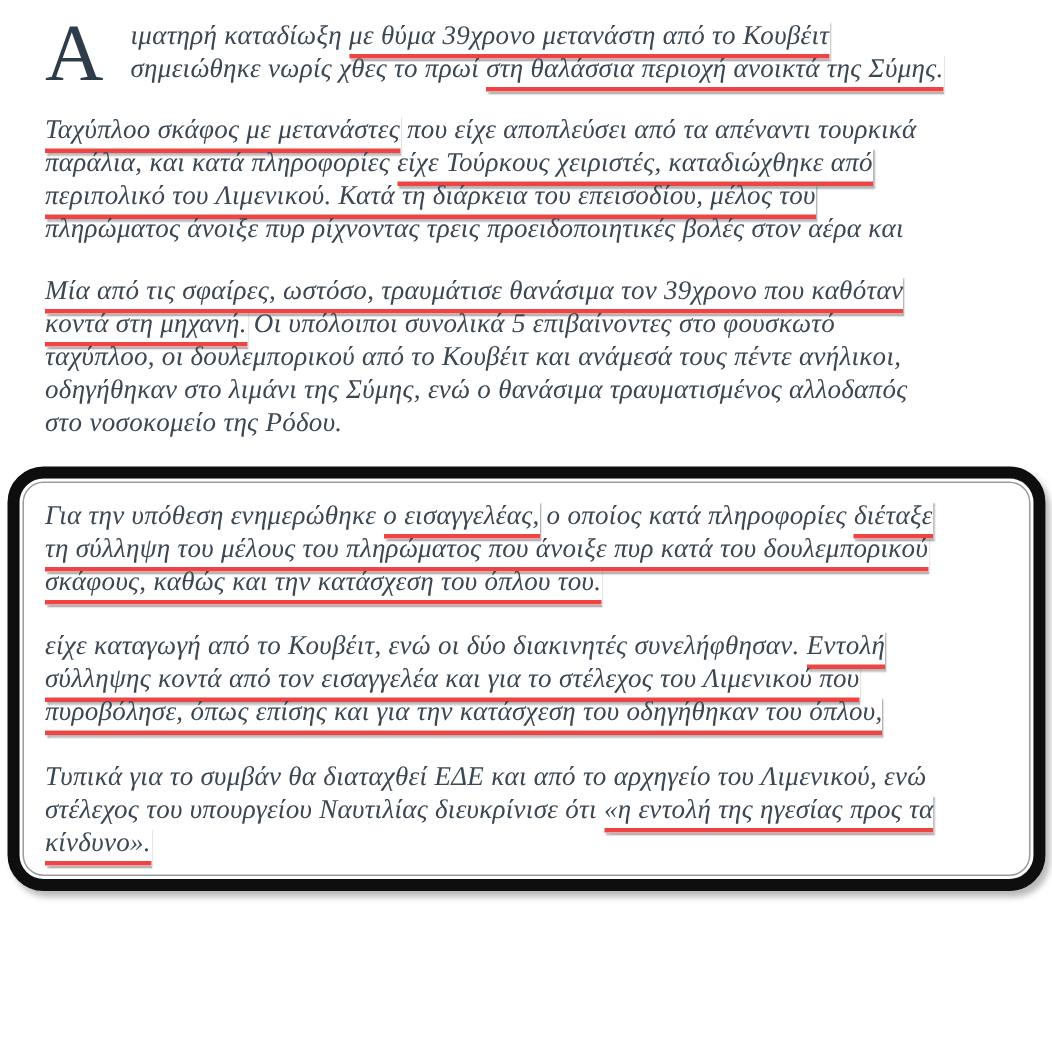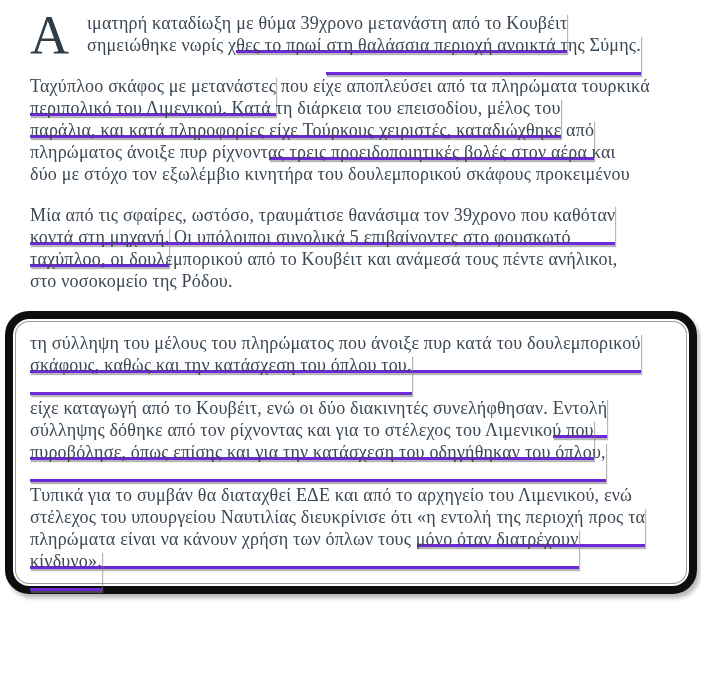--- a/index.html
+++ b/index.html
@@ -26,25 +26,26 @@
   }
   .para {
     margin: 0 0 19px 0;
   }
   .line {
     white-space: nowrap;
     height: 22px;
   }
   .seg {
     letter-spacing: 0.2px;
+    font-style: italic;
   }
   
   .u {
-    border-bottom: 3px solid #6d28d9;
-    padding-bottom: 17px;
+    border-bottom: 3px solid #ef4444;
+    padding-bottom: 3px;
     box-shadow: 1px 2px 1px rgba(120,120,120,0.55);
   }
   .has-drop {
     position: relative;
     padding-left: 57px;
   }
   .dropcap {
     position: absolute;
     left: 0;
     top: 1px;
@@ -74,43 +75,43 @@
 <body>
 
 <div class="page">
   <div id="outside">
       <div class="para has-drop">
         <span class="dropcap">Α</span>
         <div class="line"><span class="seg">ιματηρή καταδίωξη </span><span class="seg u">με θύμα 39χρονο μετανάστη από το Κουβέιτ</span></div>
         <div class="line"><span class="seg">σημειώθηκε νωρίς χθες το πρωί </span><span class="seg u">στη θαλάσσια περιοχή ανοικτά της Σύμης.</span></div>
       </div>
       <div class="para">
-        <div class="line"><span class="seg u">Ταχύπλοο σκάφος με μετανάστες</span><span class="seg"> που είχε αποπλεύσει από τα πληρώματα τουρκικά</span></div>
+        <div class="line"><span class="seg u">Ταχύπλοο σκάφος με μετανάστες</span><span class="seg"> που είχε αποπλεύσει από τα απέναντι τουρκικά</span></div>
+        <div class="line"><span class="seg">παράλια, και κατά πληροφορίες </span><span class="seg u">είχε Τούρκους χειριστές, καταδιώχθηκε από</span></div>
         <div class="line"><span class="seg u">περιπολικό του Λιμενικού. Κατά τη διάρκεια του επεισοδίου, μέλος του</span></div>
-        <div class="line"><span class="seg">παράλια, και κατά πληροφορίες </span><span class="seg u">είχε Τούρκους χειριστές, καταδιώχθηκε από</span></div>
         <div class="line"><span class="seg">πληρώματος άνοιξε πυρ ρίχνοντας τρεις προειδοποιητικές βολές στον αέρα και</span></div>
-        <div class="line"><span class="seg">δύο με στόχο τον εξωλέμβιο κινητήρα του δουλεμπορικού σκάφους προκειμένου</span></div>
       </div>
       <div class="para">
         <div class="line"><span class="seg u">Μία από τις σφαίρες, ωστόσο, τραυμάτισε θανάσιμα τον 39χρονο που καθόταν</span></div>
         <div class="line"><span class="seg u">κοντά στη μηχανή.</span><span class="seg"> Οι υπόλοιποι συνολικά 5 επιβαίνοντες στο φουσκωτό</span></div>
         <div class="line"><span class="seg">ταχύπλοο, οι δουλεμπορικού από το Κουβέιτ και ανάμεσά τους πέντε ανήλικοι,</span></div>
+        <div class="line"><span class="seg">οδηγήθηκαν στο λιμάνι της Σύμης, ενώ ο θανάσιμα τραυματισμένος αλλοδαπός</span></div>
         <div class="line"><span class="seg">στο νοσοκομείο της Ρόδου.</span></div>
       </div>
     </div>
   <div id="box" class="annotation-box">
       <div class="para">
+        <div class="line"><span class="seg">Για την υπόθεση ενημερώθηκε </span><span class="seg u">ο εισαγγελέας,</span><span class="seg"> ο οποίος κατά πληροφορίες </span><span class="seg u">διέταξε</span></div>
         <div class="line"><span class="seg u">τη σύλληψη του μέλους του πληρώματος που άνοιξε πυρ κατά του δουλεμπορικού</span></div>
         <div class="line"><span class="seg u">σκάφους, καθώς και την κατάσχεση του όπλου του.</span></div>
       </div>
       <div class="para">
         <div class="line"><span class="seg">είχε καταγωγή από το Κουβέιτ, ενώ οι δύο διακινητές συνελήφθησαν. </span><span class="seg u">Εντολή</span></div>
-        <div class="line"><span class="seg u">σύλληψης δόθηκε από τον ρίχνοντας και για το στέλεχος του Λιμενικού που</span></div>
+        <div class="line"><span class="seg u">σύλληψης κοντά από τον εισαγγελέα και για το στέλεχος του Λιμενικού που</span></div>
         <div class="line"><span class="seg u">πυροβόλησε, όπως επίσης και για την κατάσχεση του οδηγήθηκαν του όπλου,</span></div>
       </div>
       <div class="para">
         <div class="line"><span class="seg">Τυπικά για το συμβάν θα διαταχθεί ΕΔΕ και από το αρχηγείο του Λιμενικού, ενώ</span></div>
-        <div class="line"><span class="seg">στέλεχος του υπουργείου Ναυτιλίας διευκρίνισε ότι </span><span class="seg u">«η εντολή της περιοχή προς τα</span></div>
-        <div class="line"><span class="seg u">πληρώματα είναι να κάνουν χρήση των όπλων τους μόνο όταν διατρέχουν</span></div>
+        <div class="line"><span class="seg">στέλεχος του υπουργείου Ναυτιλίας διευκρίνισε ότι </span><span class="seg u">«η εντολή της ηγεσίας προς τα</span></div>
         <div class="line"><span class="seg u">κίνδυνο».</span></div>
       </div>
     </div>
 </div>
 
 </body></html>

